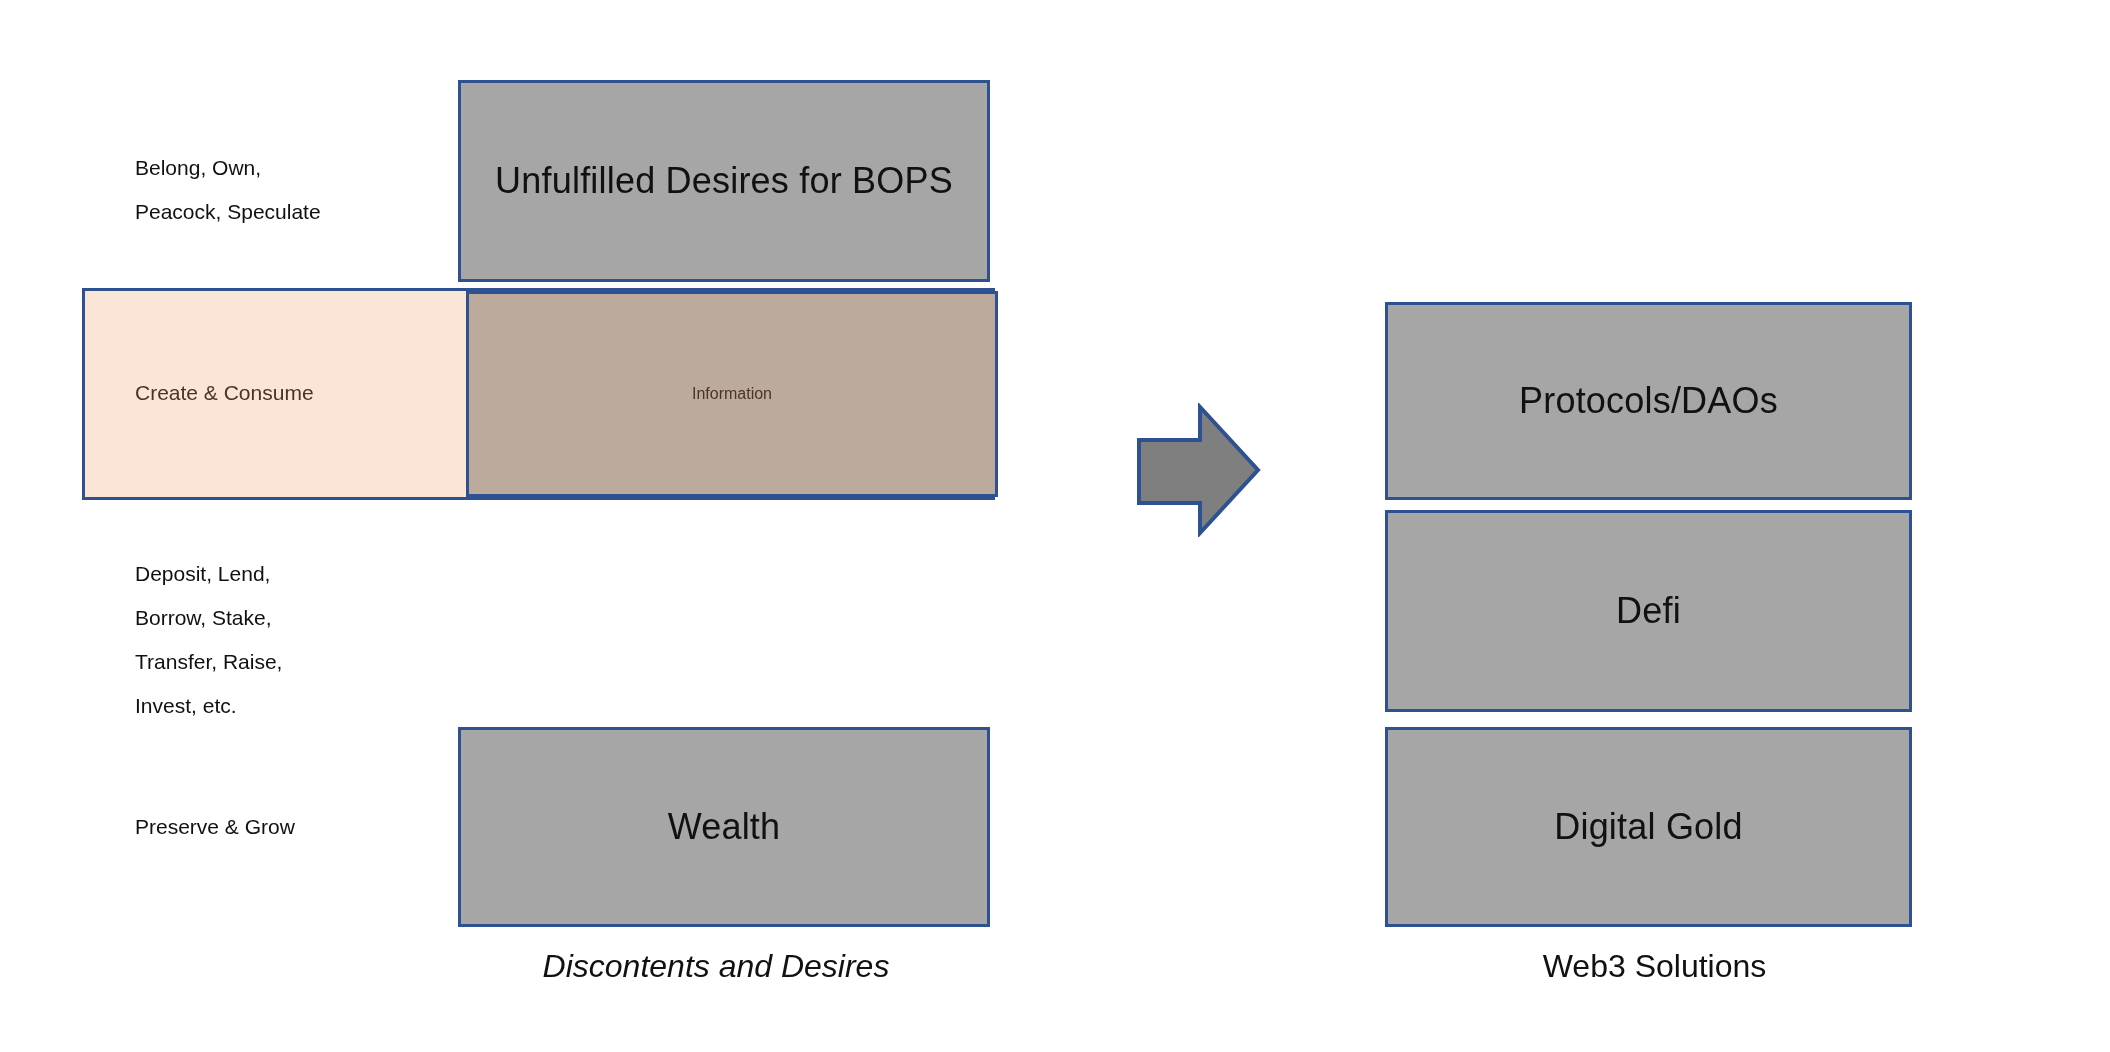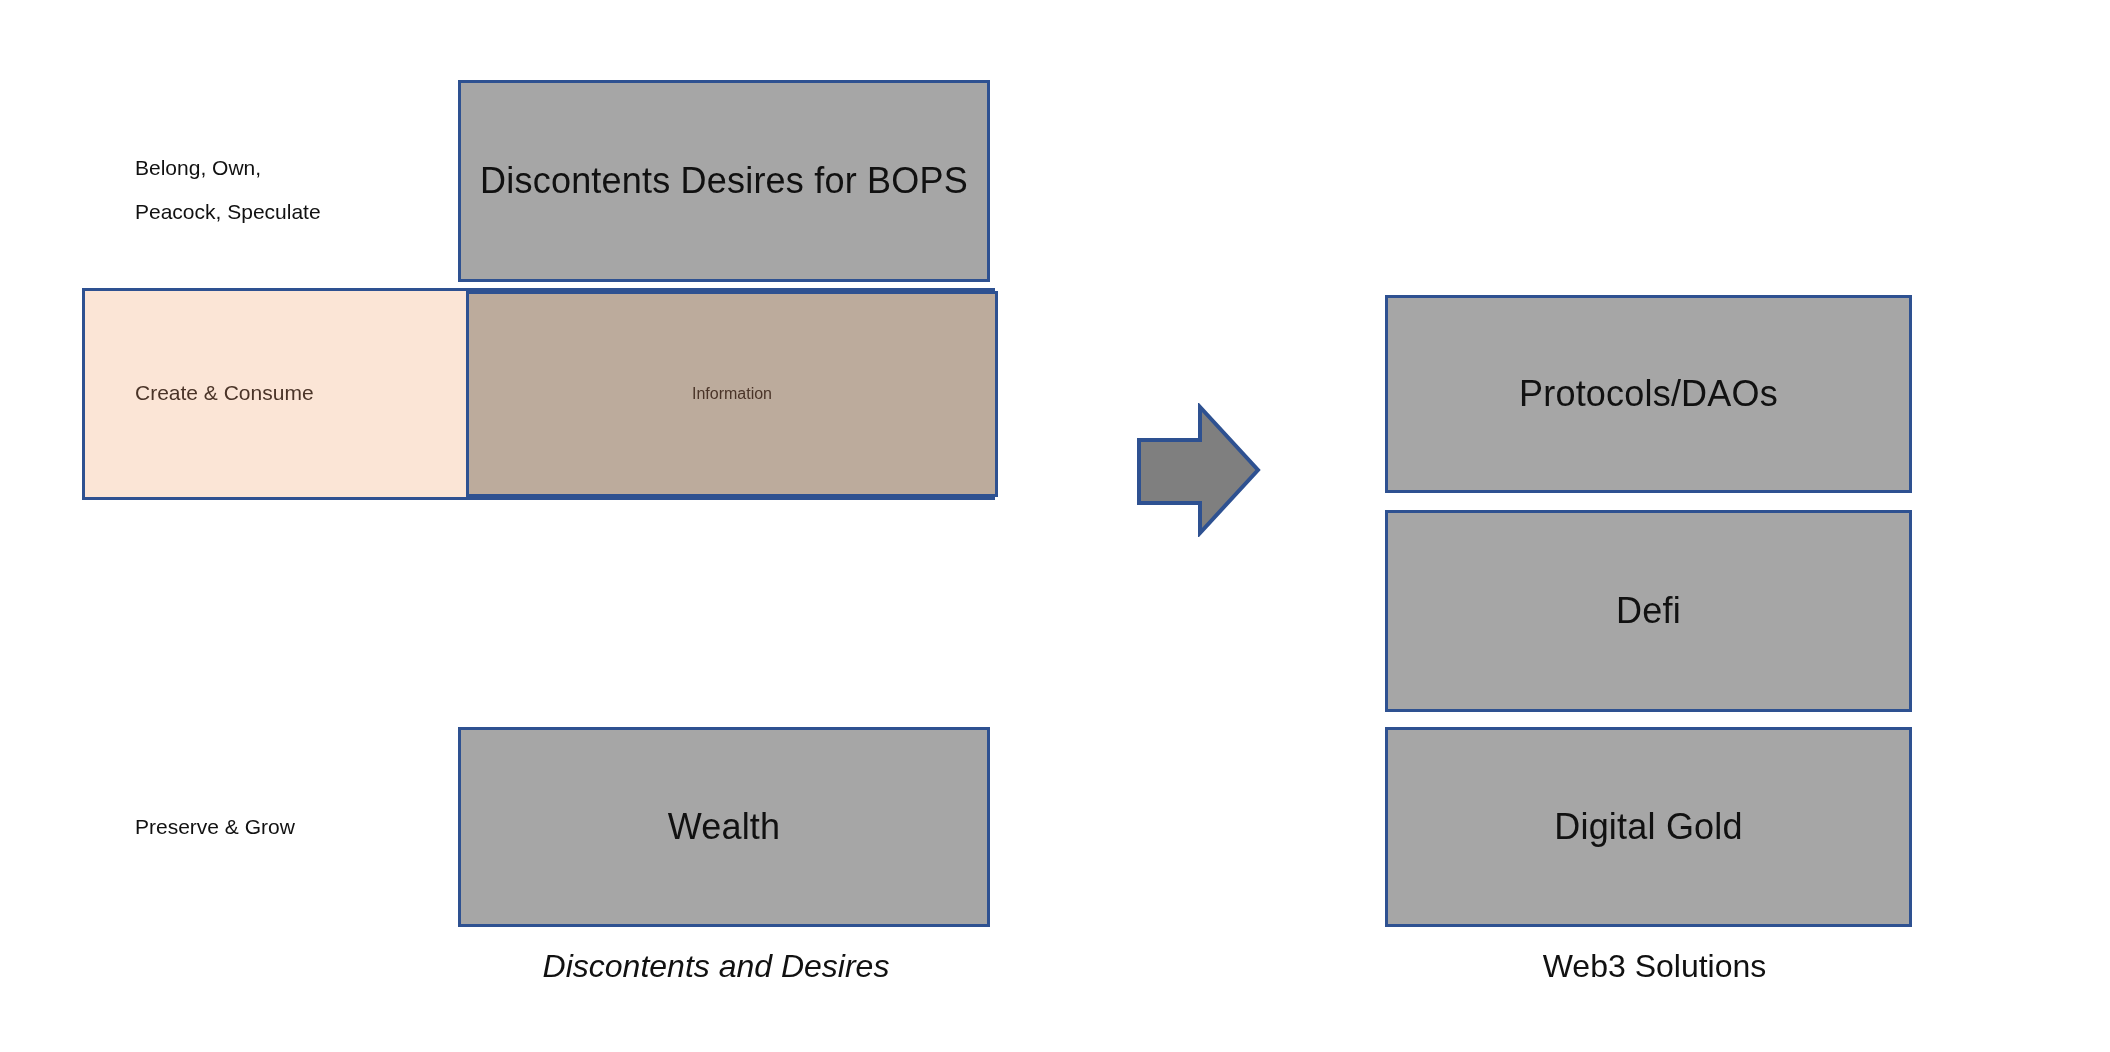--- a/index.html
+++ b/index.html
@@ -50,21 +50,21 @@
 
   
   .mid { left: 458px; width: 532px; }
   .box-unfulfilled { top: 80px;  height: 202px; }
   .box-money       { top: 512px; height: 200px; }
   .box-wealth      { top: 727px; height: 200px; text-align: right; }
 
   
   .right { left: 1385px; width: 527px; }
   .box-nfts        { top: 80px;  height: 202px; }
-  .box-protocols   { top: 295px; height: 198px; }
+  .box-protocols   { top: 302px; height: 198px; }
   .box-defi        { top: 510px; height: 202px; }
   .box-digitalgold { top: 727px; height: 200px; }
 
   
   .left-label {
     left: 135px;
     width: 320px;
     font-size: 21px;
     line-height: 44px;
     color: var(--label-text, #111111);
@@ -96,25 +96,29 @@
 
 <div class="stage">
 
   <div class="abs left-label ll-1">Belong, Own,
 Peacock, Speculate</div>
 
   <div class="abs highlight-row"></div>
 
   <div class="abs left-label ll-2">Create &amp; Consume</div>
 
+  <div class="abs left-label ll-3">Deposit, Lend,
+Borrow, Stake,
+Transfer, Raise,
+Invest, etc.</div>
 
   <div class="abs left-label ll-4">Preserve &amp; Grow</div>
 
   <div class="abs gbox mid box-unfulfilled">
-    <span class="box-label">Discontents Desires for BOPS</span>
+    <span class="box-label">Unfulfilled Desires for BOPS</span>
   </div>
 
   <div class="abs info-box">
     <span class="box-label">Information</span>
   </div>
 
 
   <div class="abs gbox mid box-wealth">
     <span class="box-label">Wealth</span>
   </div>

